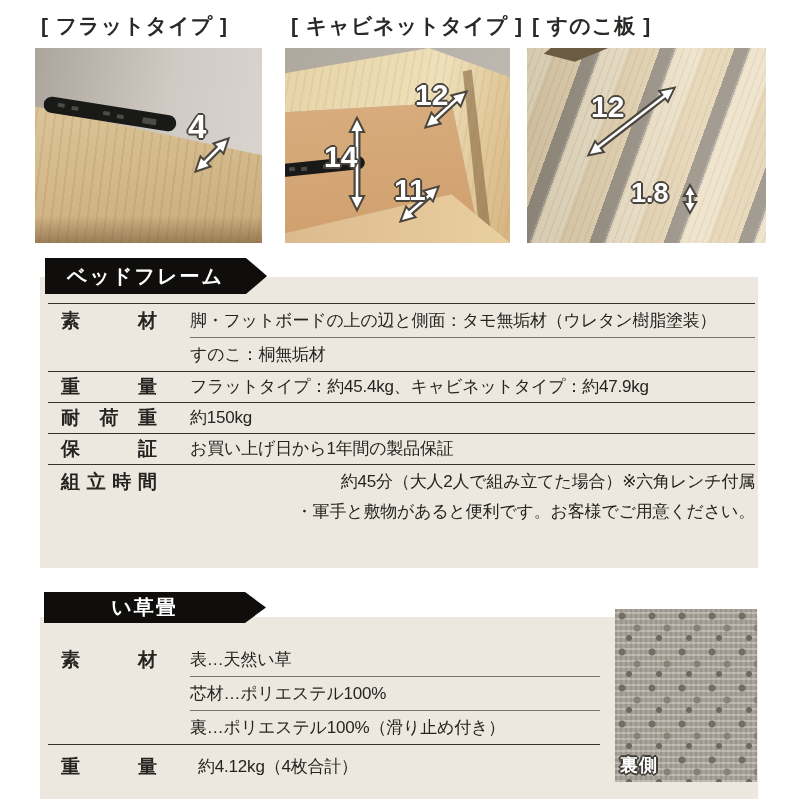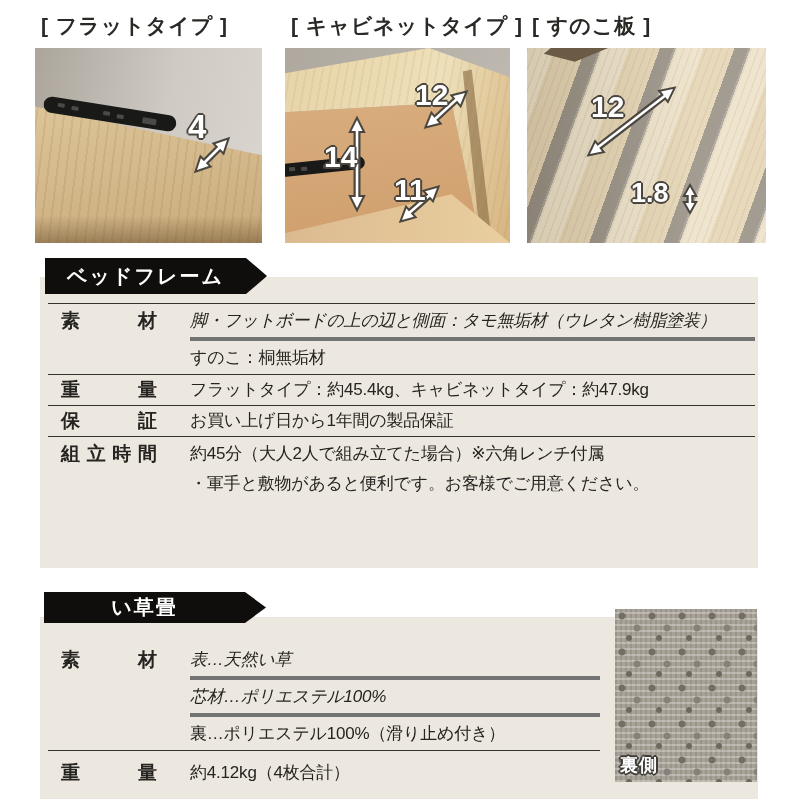--- a/index.html
+++ b/index.html
@@ -73,31 +73,31 @@
     clip-path:polygon(0 0,calc(100% - 21px) 0,100% 50%,calc(100% - 21px) 100%,0 100%);
     text-align:center;font-weight:bold;font-size:20px;letter-spacing:2px;
   }
   #banner-bed{left:45px;top:258px;width:222px;height:36px;line-height:36px;padding-right:21px;box-sizing:border-box;}
   #banner-tatami{left:44px;top:592px;width:222px;height:31px;line-height:31px;padding-right:21px;box-sizing:border-box;}
   
   .spec-table{position:absolute;left:8px;}
   #table-bed{top:26px;width:707px;border-top:1.5px solid #35332d;}
   #table-tatami{top:26px;width:552px;}
   .spec-row{display:flex;border-bottom:1.5px solid #35332d;}
-  .spec-row.last{border-bottom:none;}
+  .spec-row.last{border-bottom:none;gap:8px;}
   .spec-label{
     width:96px;padding-left:13px;flex:0 0 auto;font-size:19px;color:#262420;
     text-align:justify;text-align-last:justify;line-height:33px;align-self:flex-start;font-weight:bold;
   }
   .spec-row.single .spec-label{line-height:30px;}
   .spec-value{flex:1;margin-left:33px;font-size:17px;color:#262420;letter-spacing:-0.2px;}
   .sub{height:33px;line-height:33px;white-space:nowrap;}
-  .sub.lined{border-bottom:4px solid #737373;font-style:italic;}
+  .sub.lined{border-bottom:1px solid #737373;}
   .spec-row.single .spec-value{line-height:30px;height:30px;white-space:nowrap;}
-  .spec-row.tall .spec-value{padding:2px 0;}
+  .spec-row.tall .spec-value{padding:2px 0;text-align:right;}
   .spec-row.tall .sub{height:30px;line-height:30px;}
   #table-tatami .spec-row.single{height:44px;align-items:center;}
   #table-tatami .spec-row.single .spec-value,
   #table-tatami .spec-row.single .spec-label{line-height:44px;height:44px;}
   
   #tatami-photo{
     position:absolute;left:615px;top:609px;width:142px;height:173px;z-index:5;overflow:hidden;
     background-color:#a8a298;
     background-image:
       radial-gradient(circle at 7px 7px,#736d63 3px,rgba(0,0,0,0) 4px),
@@ -226,20 +226,24 @@
       <div class="spec-value">
         <div class="sub lined">脚・フットボードの上の辺と側面：タモ無垢材（ウレタン樹脂塗装）</div>
         <div class="sub">すのこ：桐無垢材</div>
       </div>
     </div>
     <div class="spec-row single">
       <div class="spec-label">重量</div>
       <div class="spec-value">フラットタイプ：約45.4kg、キャビネットタイプ：約47.9kg</div>
     </div>
     <div class="spec-row single">
+      <div class="spec-label">耐荷重</div>
+      <div class="spec-value">約150kg</div>
+    </div>
+    <div class="spec-row single">
       <div class="spec-label">保証</div>
       <div class="spec-value">お買い上げ日から1年間の製品保証</div>
     </div>
     <div class="spec-row tall last">
       <div class="spec-label">組立時間</div>
       <div class="spec-value">
         <div class="sub">約45分（大人2人で組み立てた場合）※六角レンチ付属</div>
         <div class="sub">・軍手と敷物があると便利です。お客様でご用意ください。</div>
       </div>
     </div>

